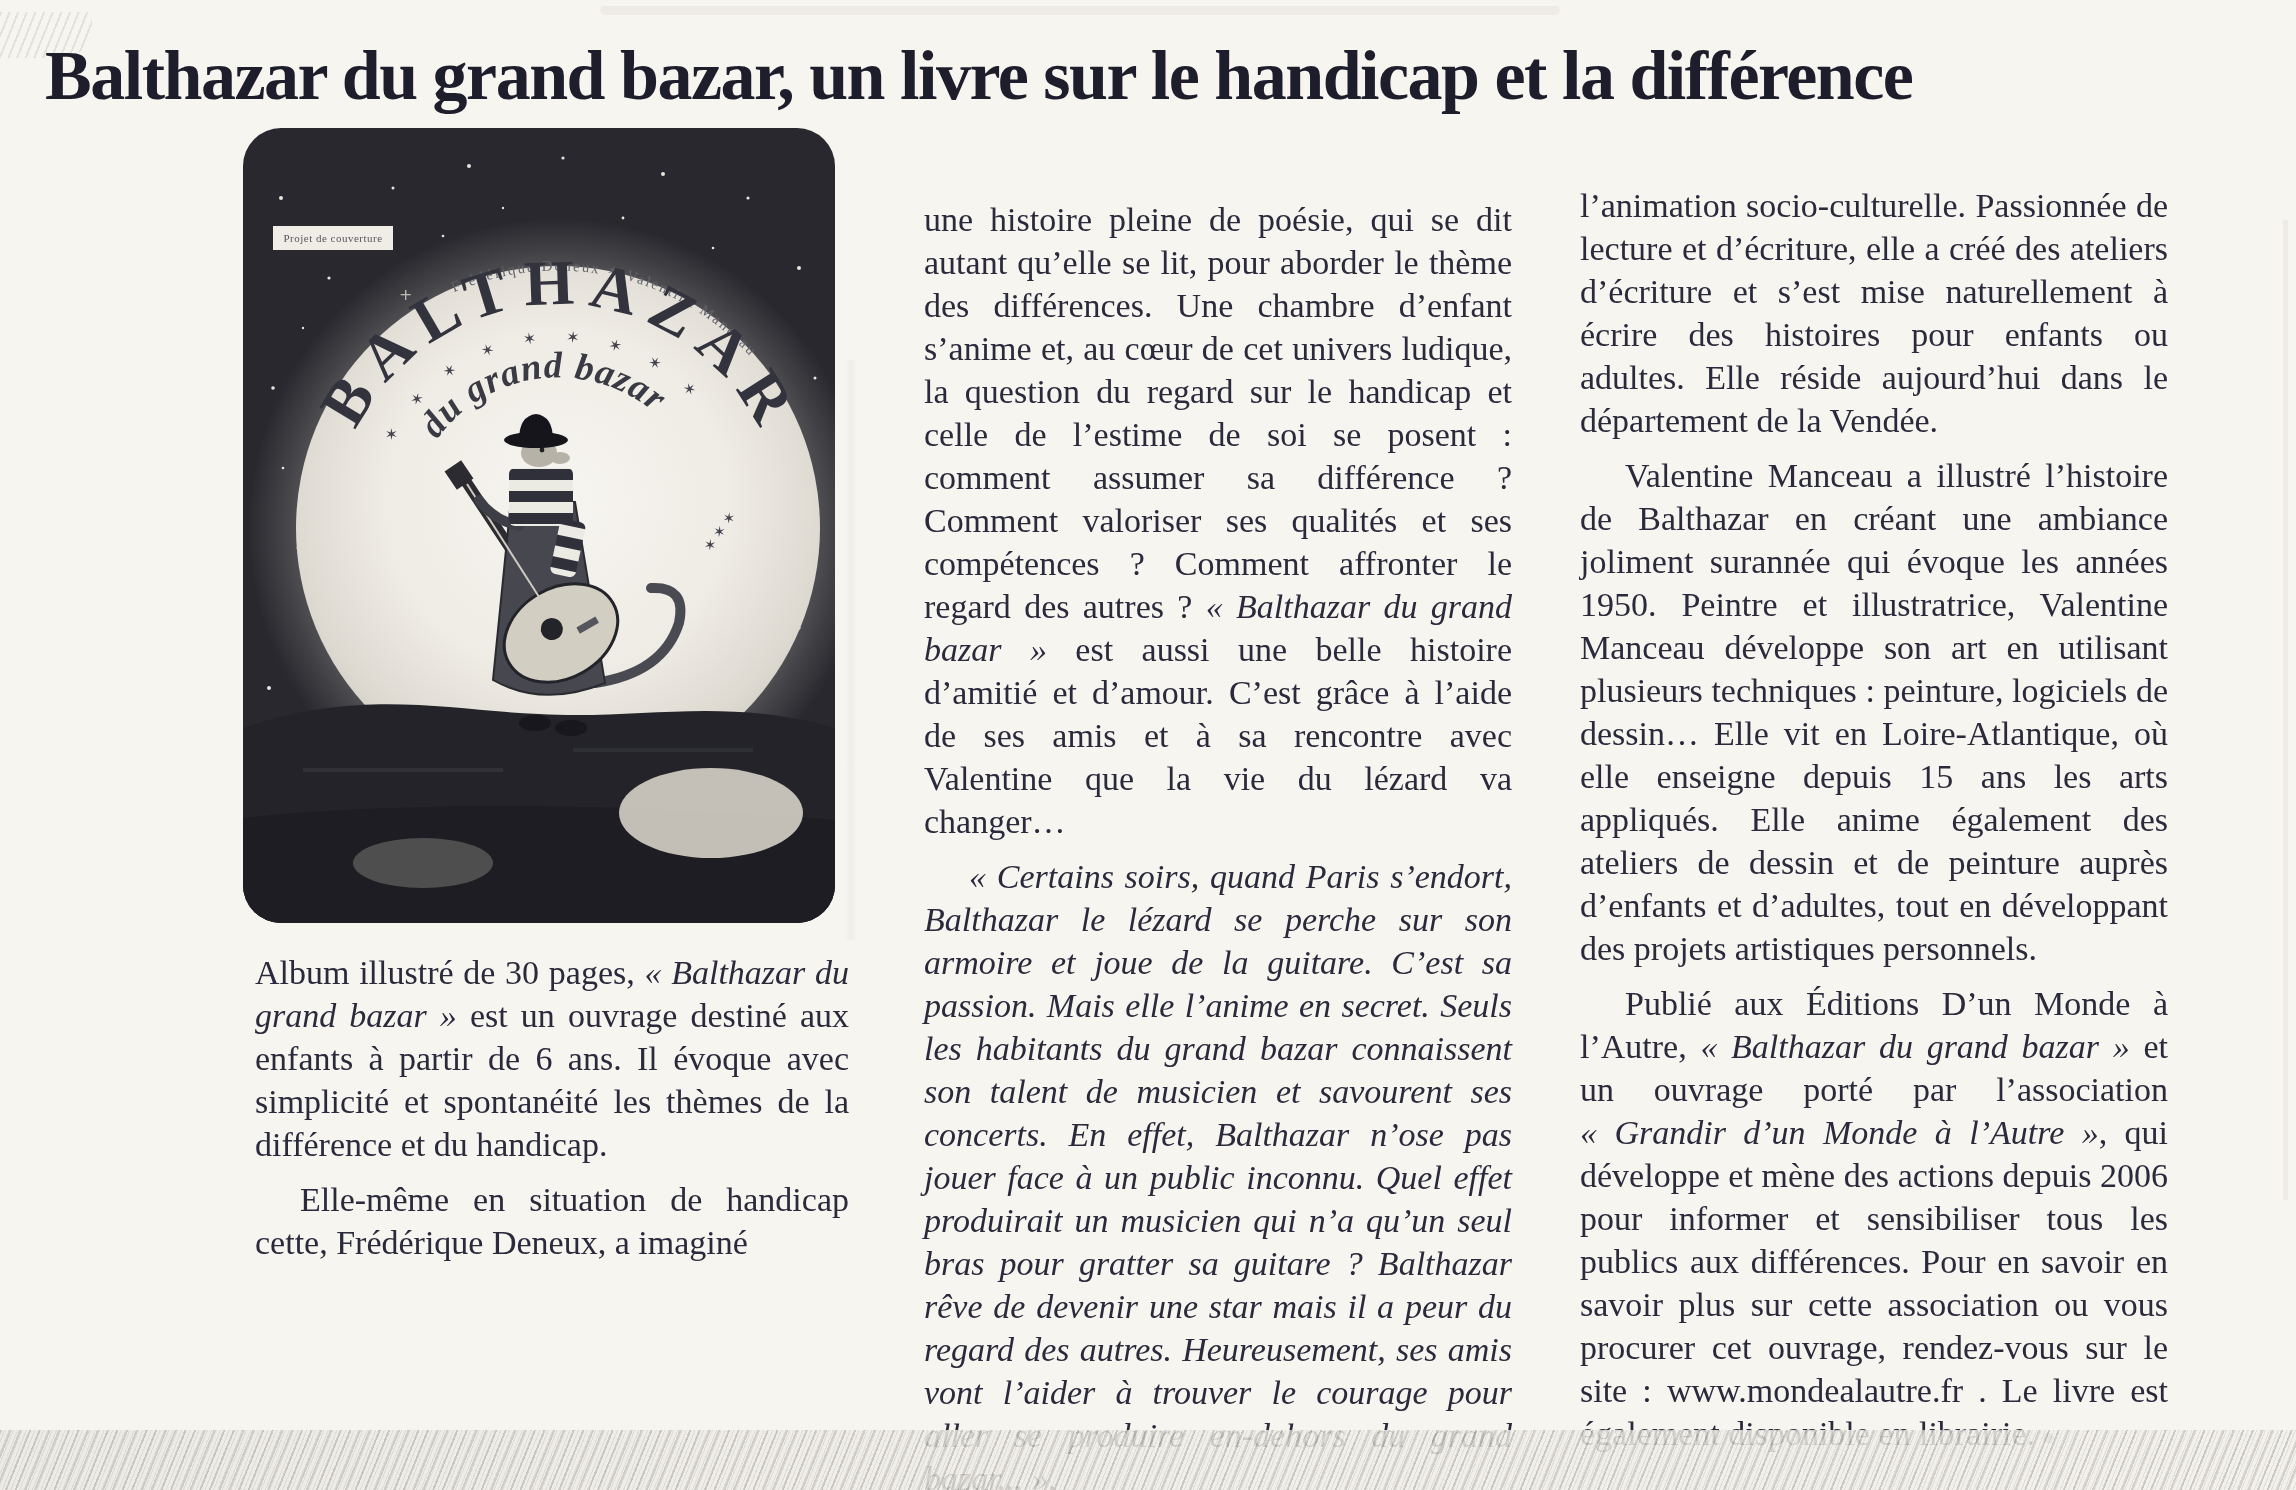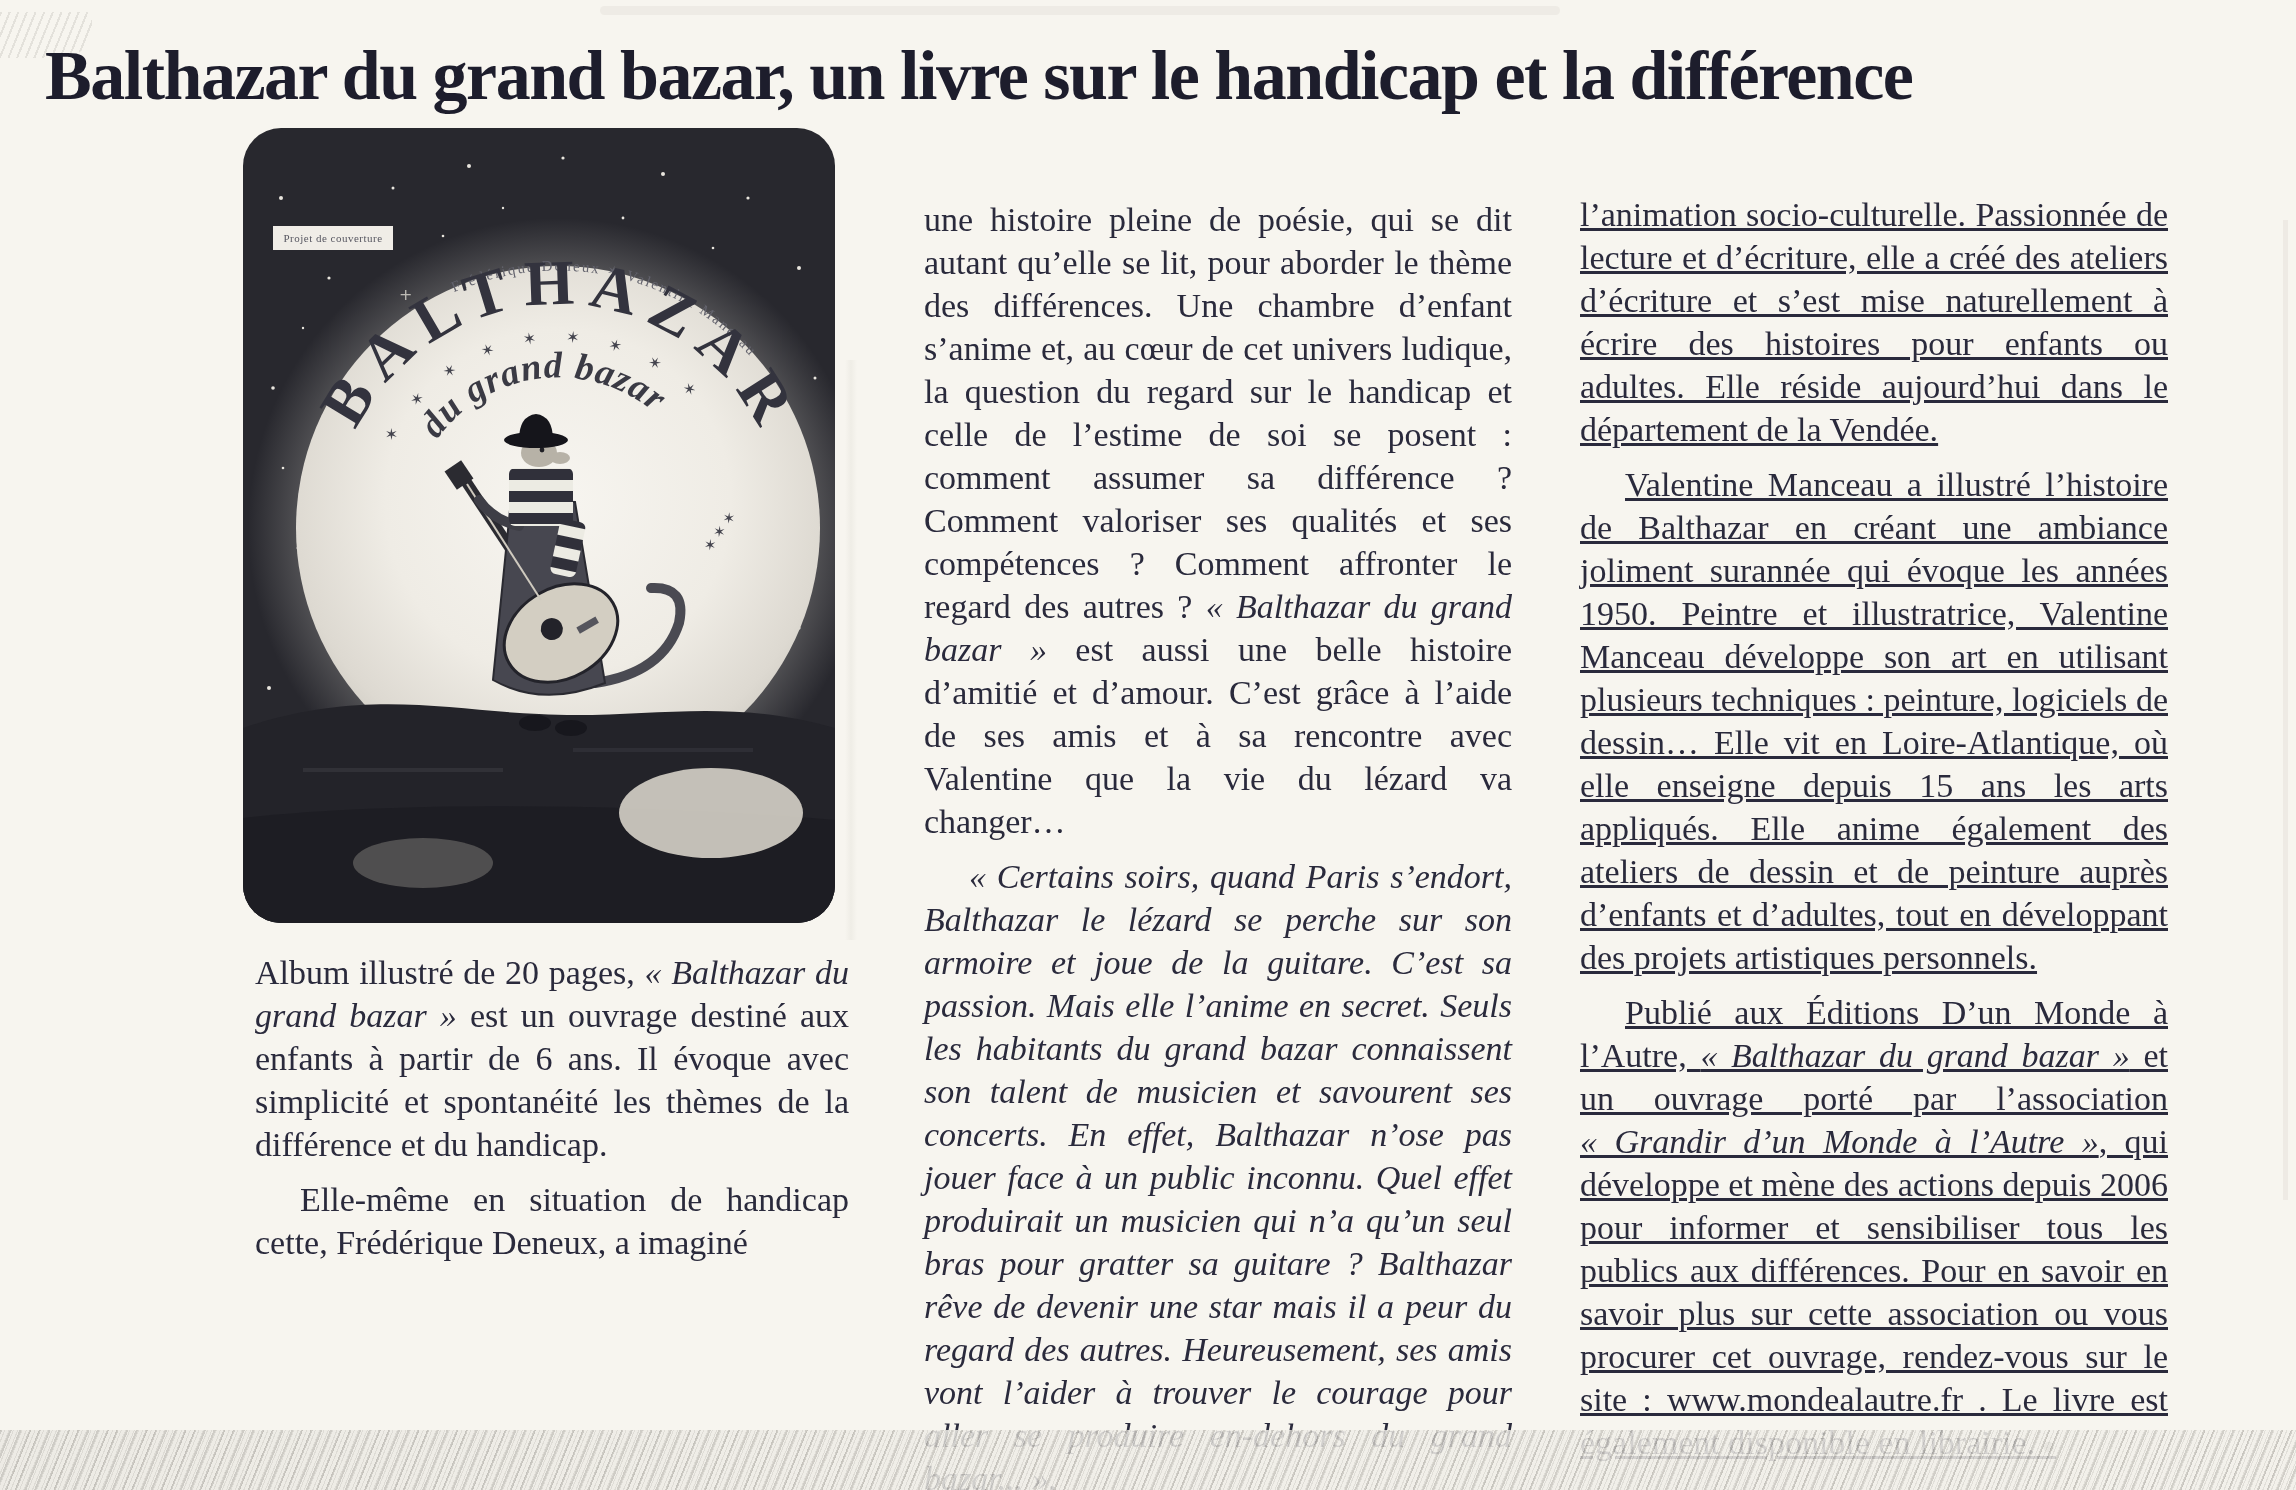--- a/index.html
+++ b/index.html
@@ -32,21 +32,21 @@
     position:absolute;left:45px;top:36px;margin:0;
     font-size:70px;font-weight:bold;letter-spacing:-1.5px;white-space:nowrap;
     color:#1d1d2c;
   }
   
   .col{position:absolute;width:612px;text-align:justify;
        font-size:34px;line-height:43px;
        hyphens:auto;-webkit-hyphens:auto;}
   .col1{left:243px;top:128px;width:618px;}
   .col2{left:912px;top:186px;}
-  .col3{left:1568px;top:181px;text-decoration:underline;}
+  .col3{left:1568px;top:172px;}
   .para{margin:12px;}
   .para.indent{text-indent:45px;}
   .it{font-style:italic;}
   .endmark{color:#b3b1ab;font-size:.72em;}
   
   .cover{width:592px;height:795px;margin:0 0 28px 0;}
   .cover svg{display:block;}
 </style>
 </head>
 <body>
@@ -180,21 +180,21 @@
           </g>
 
           <g>
             <rect x="30" y="98" width="120" height="24" fill="#f0ede7"></rect>
             <text x="90" y="114" font-size="11" letter-spacing=".5" fill="#565660" text-anchor="middle">Projet de couverture</text>
           </g>
         </g>
       </svg>
     </div>
     <div class="caption">
-        <p class="para"><span>Album illustré de 20 pages, </span><span class="it">«&nbsp;Balthazar du grand bazar&nbsp;»</span><span> est un ouvrage destiné aux enfants à partir de 6 ans. Il évoque avec simplicité et spontanéité les thèmes de la différence et du handicap.</span></p>
+        <p class="para"><span>Album illustré de 30 pages, </span><span class="it">«&nbsp;Balthazar du grand bazar&nbsp;»</span><span> est un ouvrage destiné aux enfants à partir de 6 ans. Il évoque avec simplicité et spontanéité les thèmes de la différence et du handicap.</span></p>
         <p class="para indent"><span>Elle-même en situation de handicap cette, Frédérique Deneux, a imaginé</span></p>
       </div>
   </div>
 
   <div class="col col2">
       <p class="para"><span>une histoire pleine de poésie, qui se dit autant qu’elle se lit, pour aborder le thème des différences. Une chambre d’enfant s’anime et, au cœur de cet univers ludique, la question du regard sur le handicap et celle de l’estime de soi se posent&nbsp;: comment assumer sa différence&nbsp;? Comment valoriser ses qualités et ses compétences&nbsp;? Comment affronter le regard des autres&nbsp;? </span><span class="it">«&nbsp;Balthazar du grand bazar&nbsp;»</span><span> est aussi une belle histoire d’amitié et d’amour. C’est grâce à l’aide de ses amis et à sa rencontre avec Valentine que la vie du lézard va changer…</span></p>
       <p class="para indent"><span class="it">«&nbsp;Certains soirs, quand Paris s’endort, Balthazar le lézard se perche sur son armoire et joue de la guitare. C’est sa passion. Mais elle l’anime en secret. Seuls les habitants du grand bazar connaissent son talent de musicien et savourent ses concerts. En effet, Balthazar n’ose pas jouer face à un public inconnu. Quel effet produirait un musicien qui n’a qu’un seul bras pour gratter sa guitare&nbsp;? Balthazar rêve de devenir une star mais il a peur du regard des autres. Heureusement, ses amis vont l’aider à trouver le courage pour aller se produire en-dehors du grand bazar...&nbsp;».</span></p>
       <p class="para indent"><span>Vendée des études littéraires, Frédérique Deneux, a travaillé dans le secteur de</span></p>
     </div>
 

